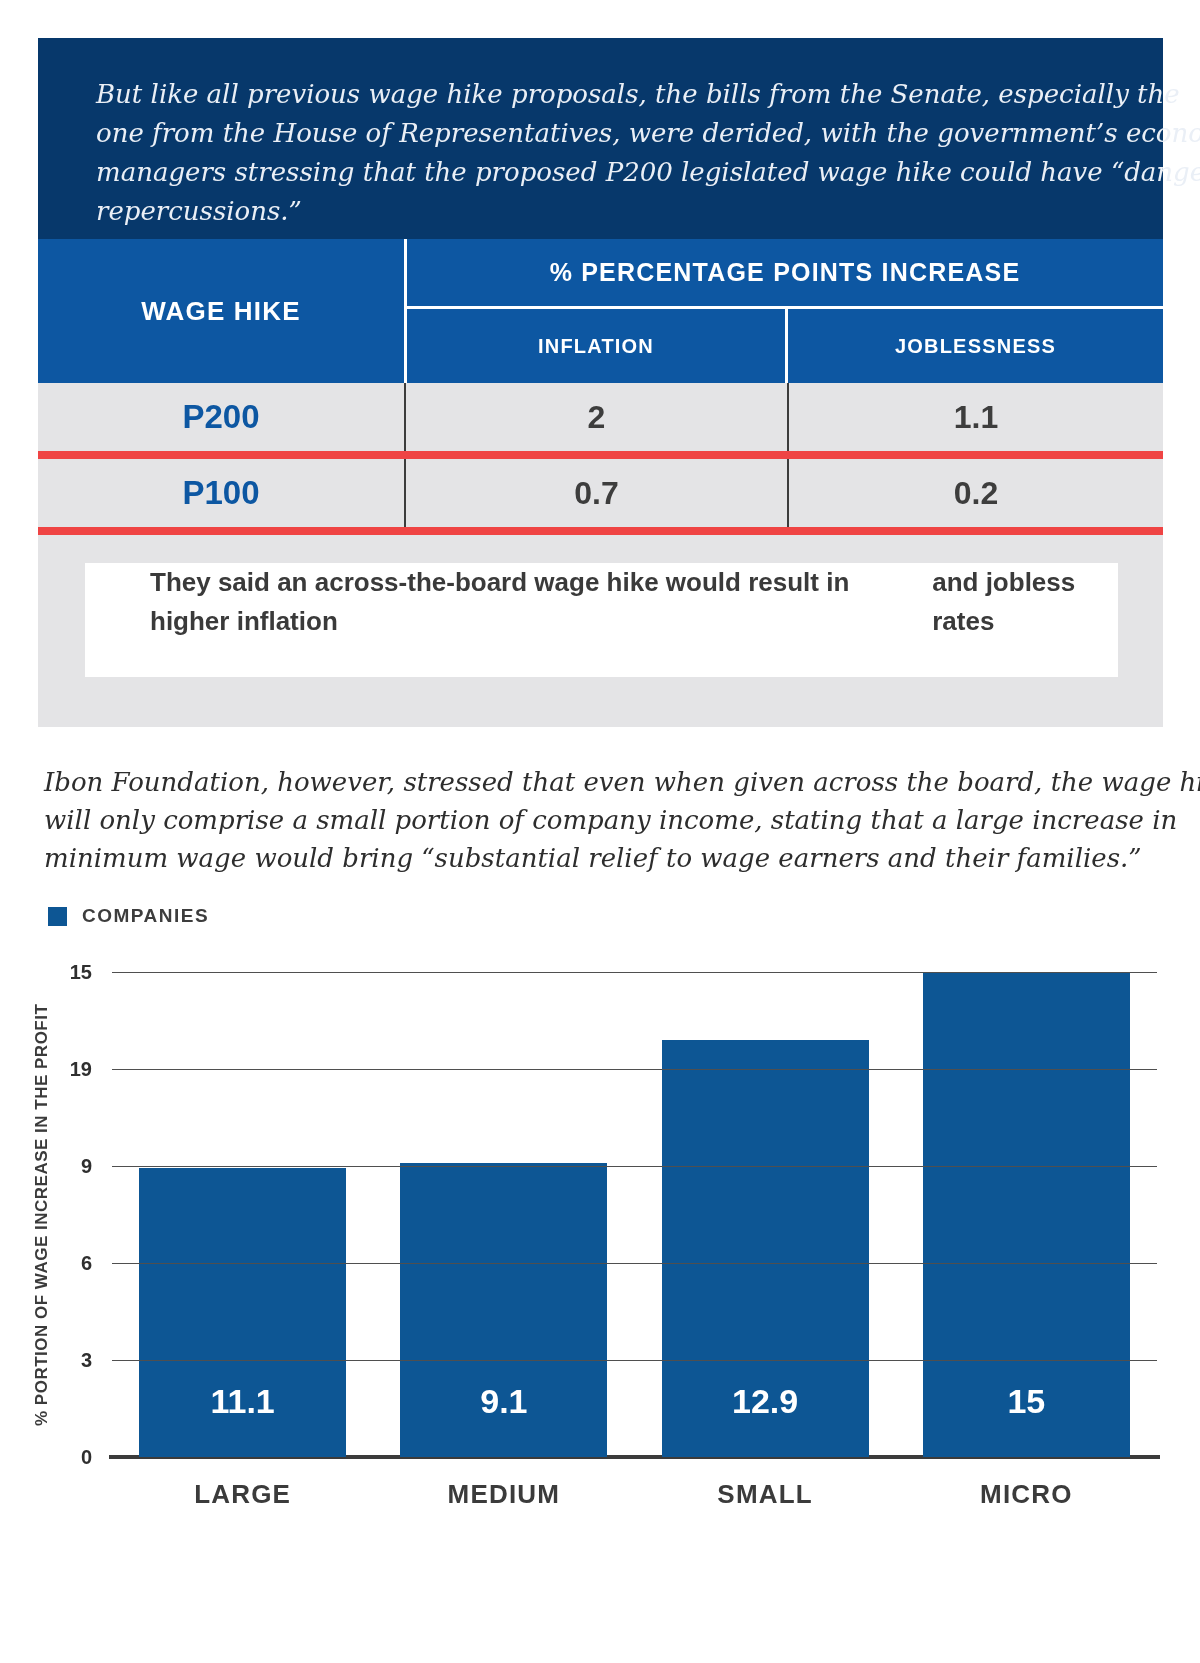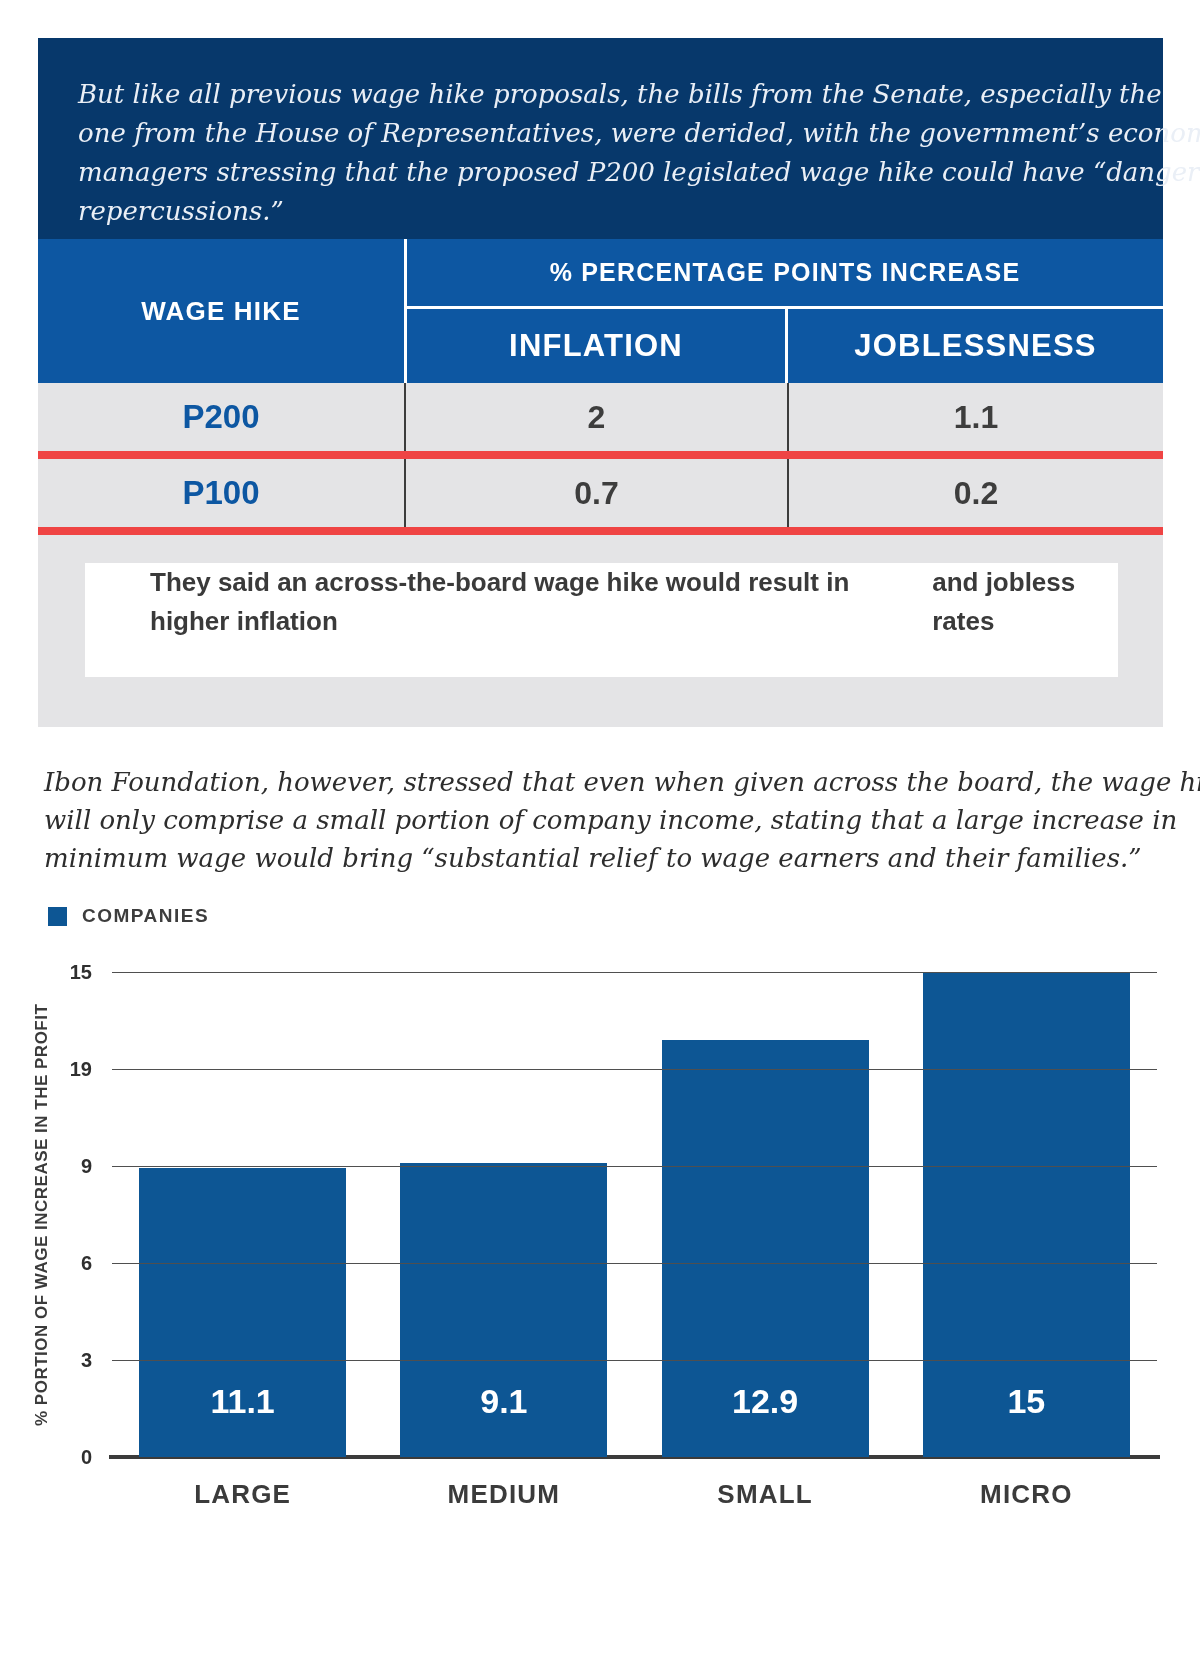--- a/index.html
+++ b/index.html
@@ -9,35 +9,35 @@
     background:#ffffff; font-family:"Liberation Sans", sans-serif; overflow:hidden;
   }
 
   
   .quote-block {
     position:absolute; left:38px; top:38px; width:1125px; height:201px;
     background:#07386b; padding:37px 60px 0 40px;
   }
   .quote-line {
     font-family:"DejaVu Serif", serif; font-style:italic;
-    color:#eaeff6; font-size:26px; line-height:39px; white-space:nowrap;
+    color:#eaeff6; font-size:26px; line-height:39px; white-space:nowrap;margin-left:18px;
   }
 
   
   .wage-table {
     position:absolute; left:38px; top:239px; width:1125px; height:144px;
     background:#0d57a2; display:grid;
     grid-template-columns:366px 1fr; grid-template-rows:70px 1fr;
   }
   .th { color:#ffffff; font-weight:bold; letter-spacing:1.2px;
         display:flex; align-items:center; justify-content:center; }
   .th-wage { grid-row:1 / 3; font-size:26px; }
   .th-group { border-left:3px solid #ffffff; border-bottom:3px solid #ffffff; font-size:25px; }
   .th-sub-row { border-left:3px solid #ffffff; display:grid; grid-template-columns:1fr 1fr; }
-  .th-sub { font-size:31px; }
+  .th-sub { font-size:20px; }
   .th-sub + .th-sub { border-left:3px solid #ffffff; }
 
   .table-gray {
     position:absolute; left:38px; top:383px; width:1125px; height:344px;
     background:#e4e4e6;
   }
   .t-row { display:grid; grid-template-columns:366px 383px 1fr; height:76px;
            border-bottom:8px solid #ef4444; }
   .t-cell { display:flex; align-items:center; justify-content:center;
             font-weight:bold; font-size:32px; color:#3d3d3d; }

